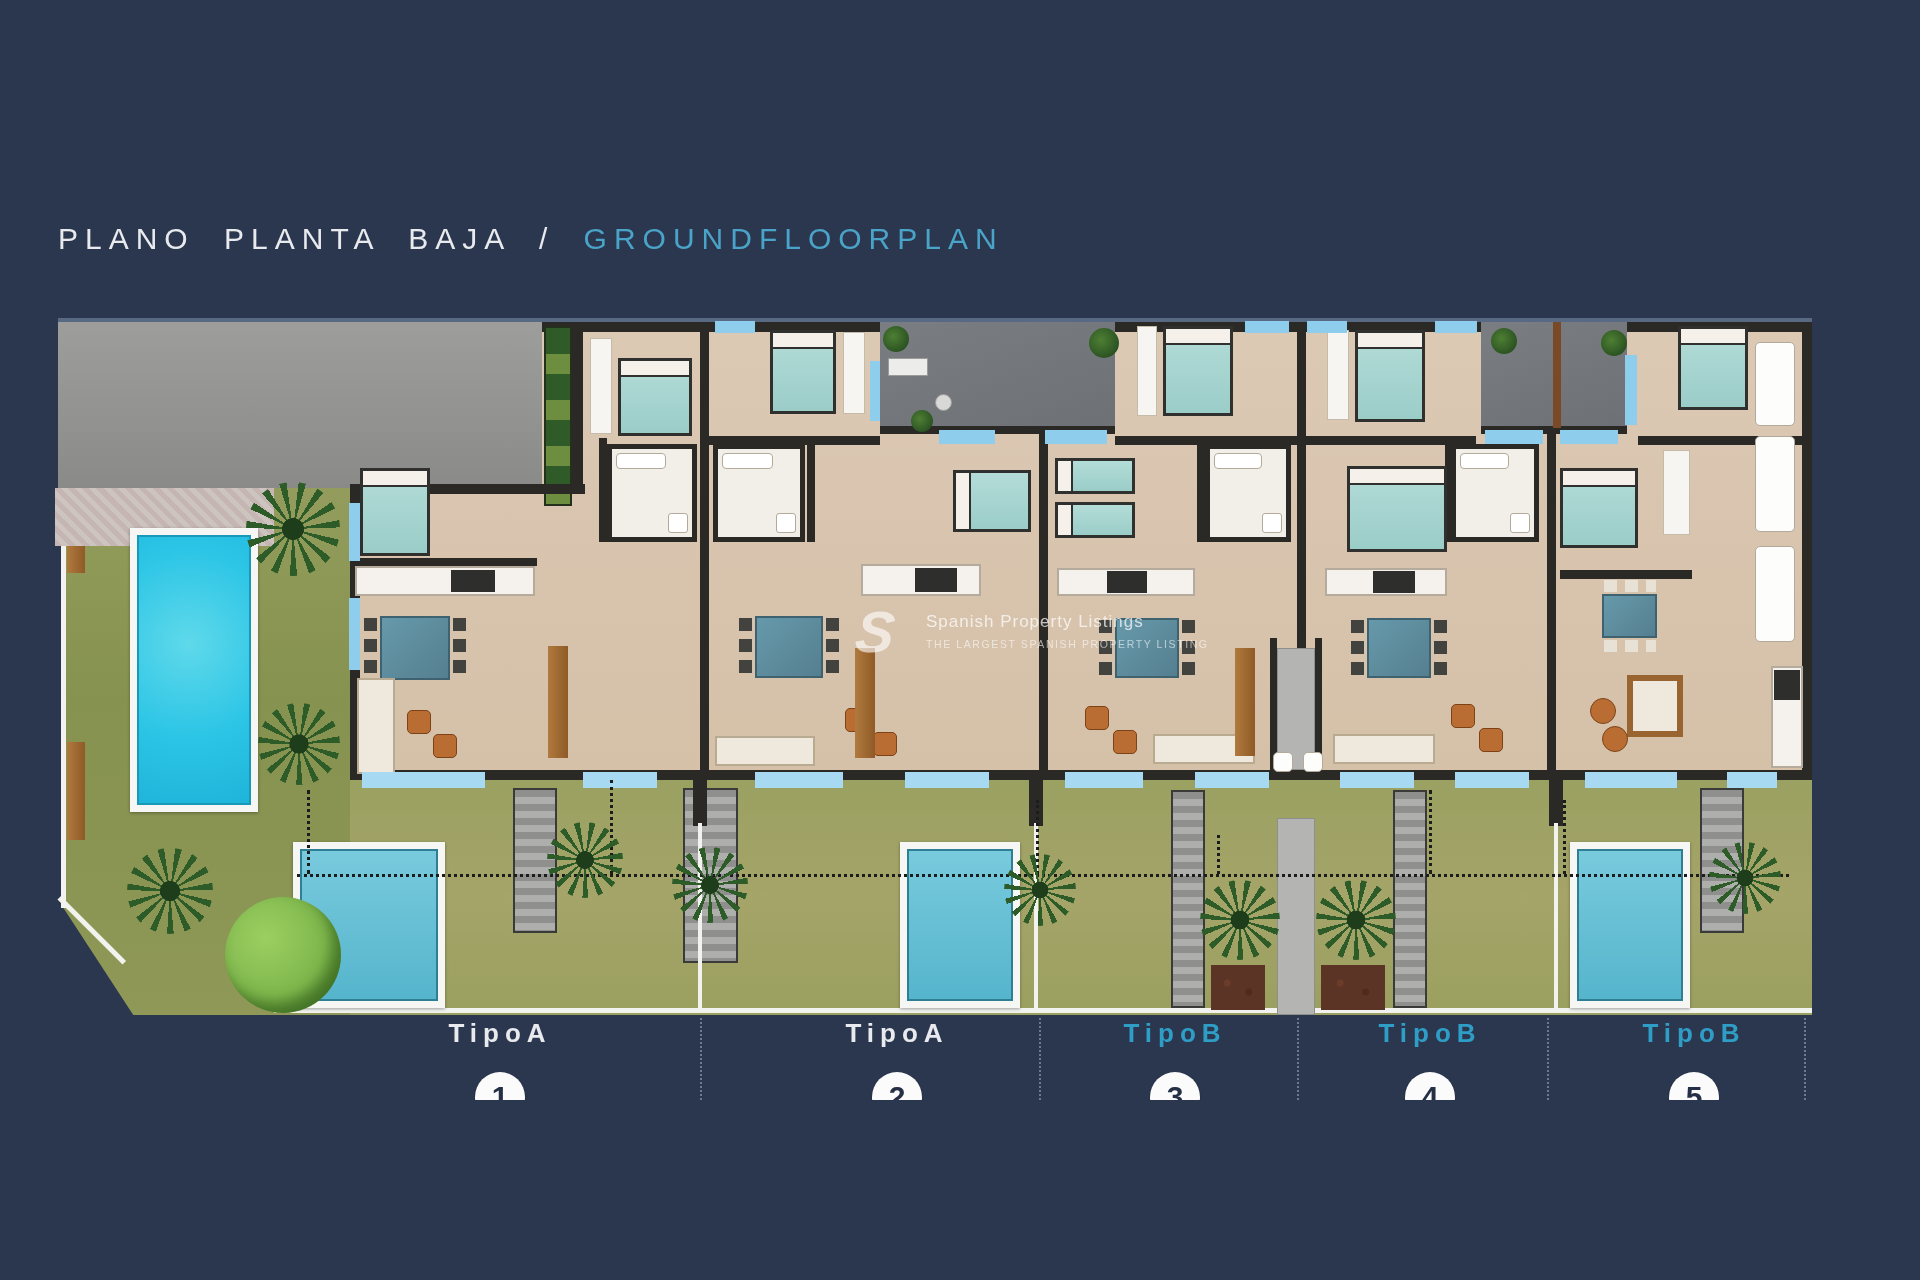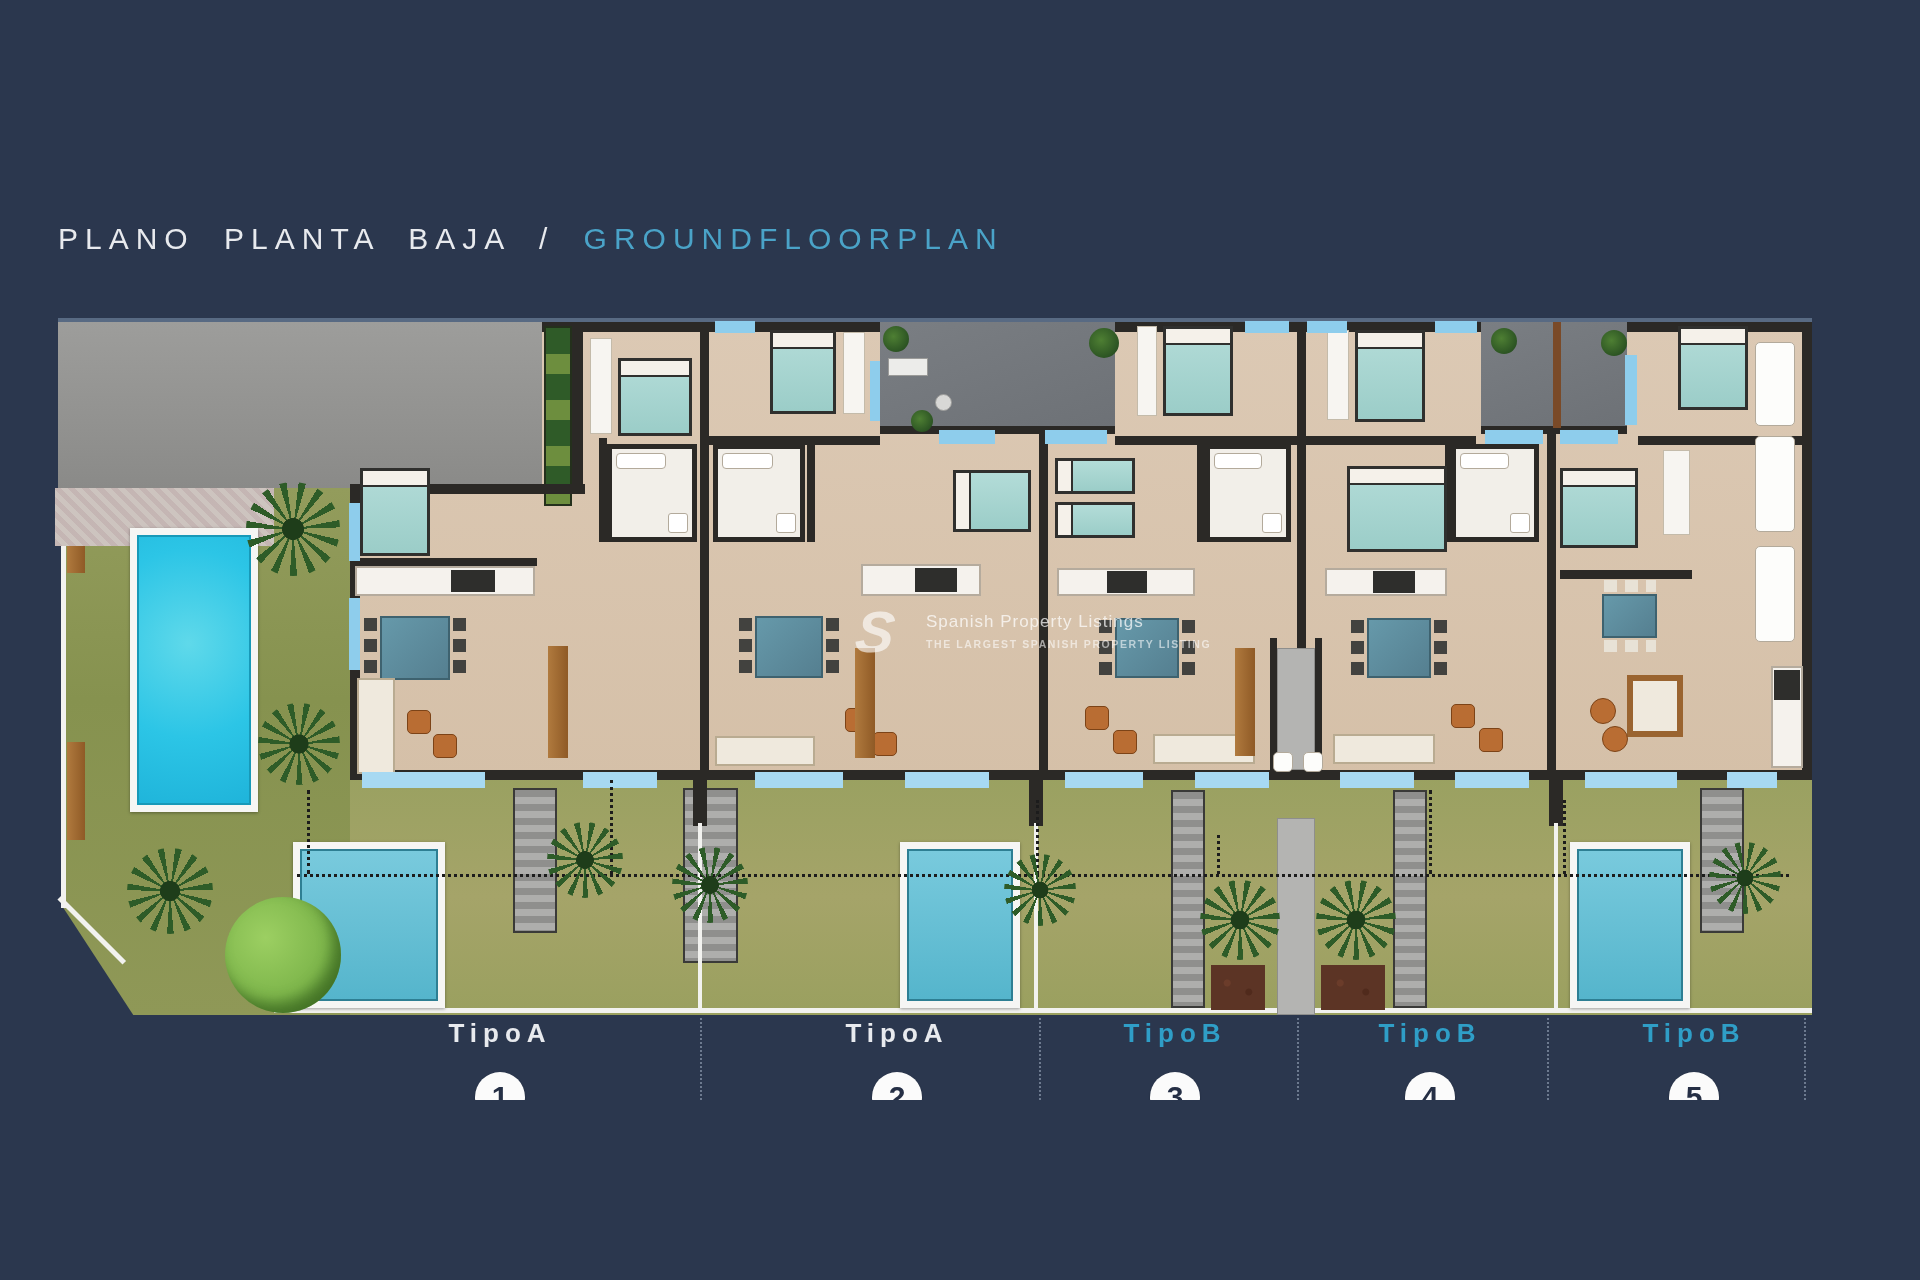--- a/index.html
+++ b/index.html
@@ -50,21 +50,21 @@
   .tree{border-radius:50%;background:radial-gradient(circle at 35% 35%,#9ccf62,#7fb74c 55%,#5d9636 85%);box-shadow:inset -8px -10px 14px rgba(40,80,20,.55);}
   .bush{border-radius:50%;background:radial-gradient(circle at 40% 40%,#4e7f33,#2c5423 70%,#1d3a17);}
   .stone{border-radius:50%;background:#d8d8d6;border:1px solid #9b9b99;}
   .dot-h{border-top:3px dotted #1c1c1c;}
   .dot-v{border-left:3px dotted #1c1c1c;}
   .topline{background:rgba(125,150,175,.55);}
   
   .wm{color:rgba(255,255,255,.62);}
   #wm-logo{left:856px;top:598px;font-size:58px;font-weight:700;font-style:italic;transform:skewX(-6deg);}
   #wm-line1{left:926px;top:612px;font-size:17px;letter-spacing:1px;color:rgba(255,255,255,.72);}
-  #wm-line2{left:926px;top:638px;font-size:10.5px;font-weight:700;letter-spacing:1.6px;color:rgba(255,255,255,.58);}
+  #wm-line2{left:926px;top:638px;font-size:10.5px;font-weight:400;letter-spacing:1.6px;color:rgba(255,255,255,.58);}
   
   .leg-label{width:240px;text-align:center;font-size:26px;font-weight:700;letter-spacing:6px;top:1018px;}
   .la{color:#e8eaee;} .lb{color:#2f9ec7;}
   .numcircle{width:50px;height:50px;border-radius:50%;background:#fbfbfb;color:#252f45;font-size:30px;font-weight:700;
              display:flex;align-items:center;justify-content:center;top:1072px;box-shadow:0 1px 2px rgba(0,0,0,.3);}
   .sep{border-left:2px dotted rgba(190,205,225,.45);top:1018px;height:130px;width:0;}
 </style>
 </head>
 <body>
 

